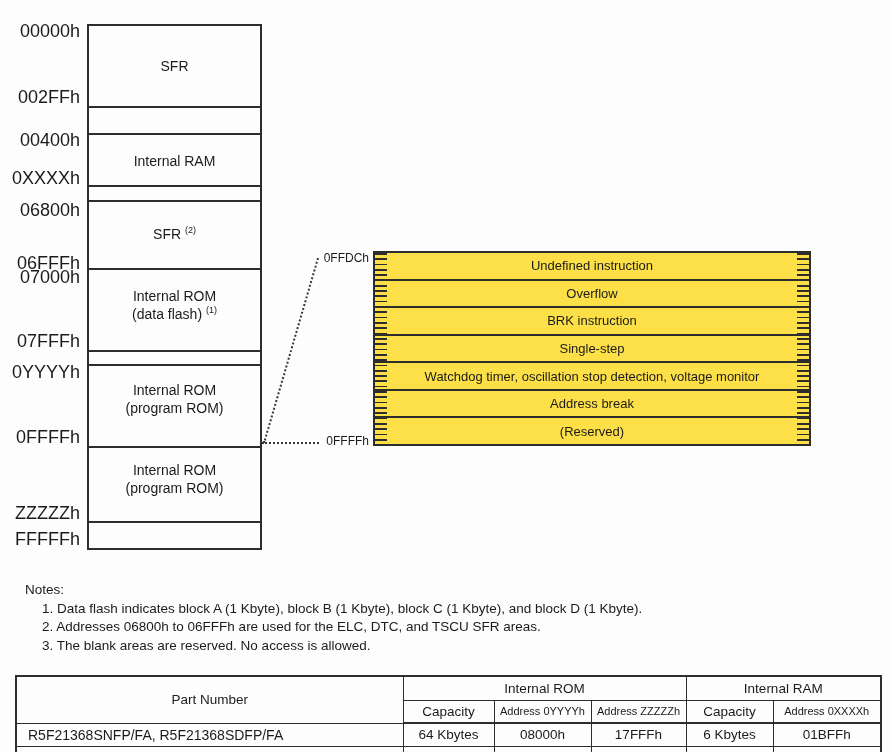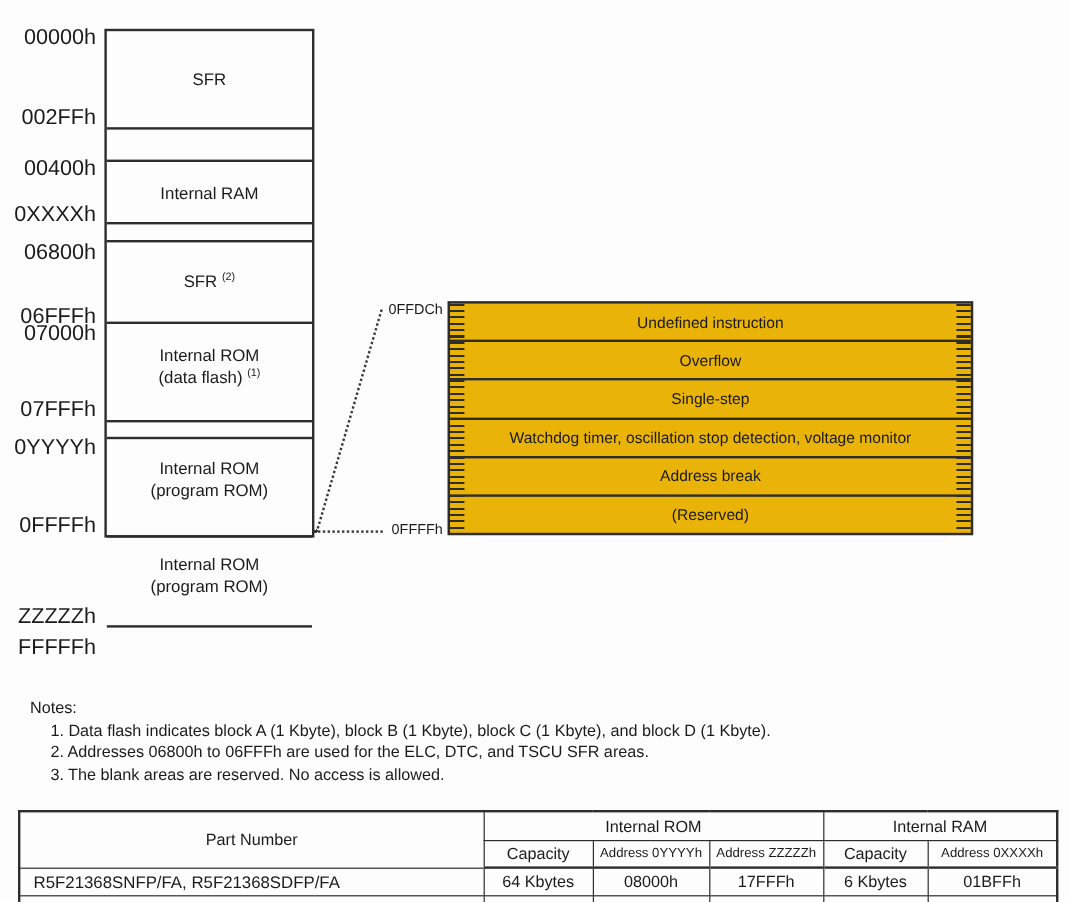--- a/index.html
+++ b/index.html
@@ -11,21 +11,21 @@
     background: #fdfdfd;
     overflow: hidden;
     font-family: "Liberation Sans", "DejaVu Sans", sans-serif;
     color: #1b1b1b;
   }
 
   
   .memmap-box {
     position: absolute;
     left: 87px; top: 24px;
-    width: 175px; height: 424px;
+    width: 175px; height: 526px;
     border: 2px solid #2d2d2d;
     background: #fdfdfd;
   }
   .memmap-box .hline {
     position: absolute;
     left: 0; right: 0;
     height: 2px;
     background: #2d2d2d;
   }
   .region-label {
@@ -75,21 +75,21 @@
     color: #1b1b1b;
     white-space: nowrap;
   }
 
   
   .vector-box {
     position: absolute;
     left: 373px; top: 251px;
     width: 438px; height: 195px;
     border: 2px solid #2d2d2d;
-    background: #eab308;
+    background: #fde047;
   }
   .vector-rows {
     position: absolute;
     inset: 0;
     display: flex;
     flex-direction: column;
   }
   .vrow {
     flex: 1 1 0;
     display: flex;
@@ -197,20 +197,21 @@
   <div class="dotted-diag"></div>
   <div class="dotted-horiz"></div>
 
   <div class="vec-addr-label" style="top:251px">0FFDCh</div>
   <div class="vec-addr-label" style="top:434px">0FFFFh</div>
 
   <div class="vector-box">
     <div class="vector-rows">
       <div class="vrow">Undefined instruction</div>
       <div class="vrow">Overflow</div>
+      <div class="vrow">BRK instruction</div>
       <div class="vrow">Single-step</div>
       <div class="vrow">Watchdog timer, oscillation stop detection, voltage monitor</div>
       <div class="vrow">Address break</div>
       <div class="vrow">(Reserved)</div>
     </div>
     <div class="tick-strip left"></div>
     <div class="tick-strip right"></div>
   </div>
 
   <div class="notes">

